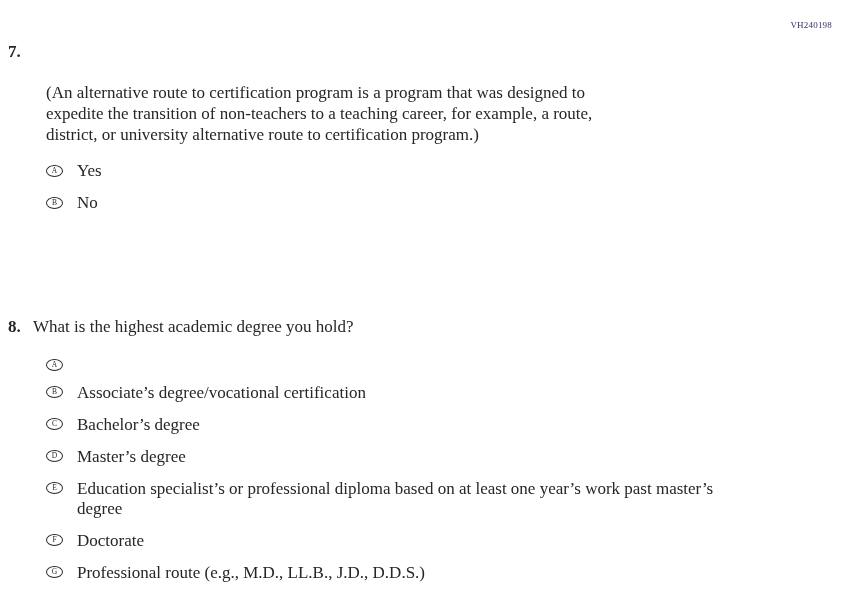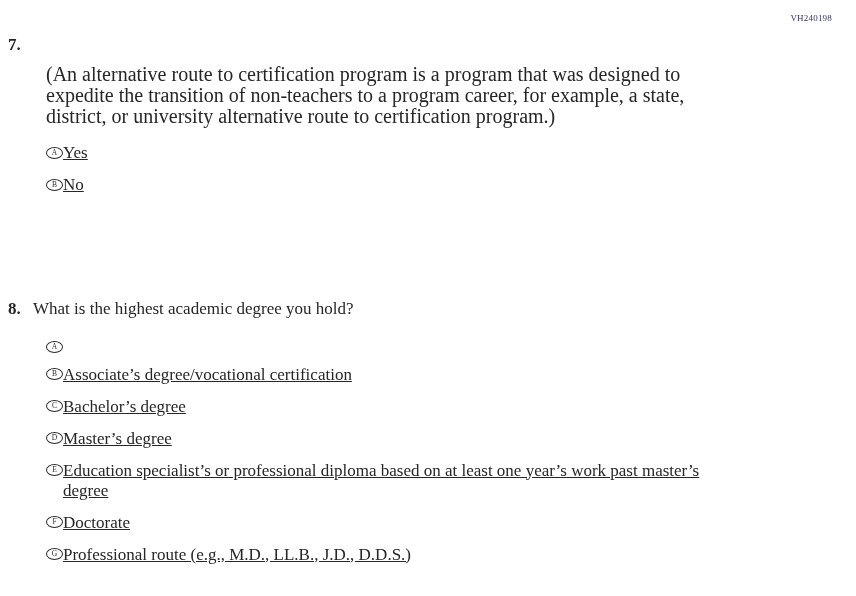--- a/index.html
+++ b/index.html
@@ -11,21 +11,21 @@
     width: 856px;
     height: 596px;
     overflow: hidden;
     font-family: "Liberation Serif", "DejaVu Serif", serif;
     color: #262626;
   }
   .page {
     position: relative;
     width: 856px;
     height: 596px;
-    padding-top: 13px;
+    padding-top: 20px;
     box-sizing: border-box;
   }
   .q-section {
     margin-left: 8px;
     margin-right: 0;
   }
   .code-line {
     text-align: right;
     padding-right: 24px;
     font-size: 9px;
@@ -44,22 +44,22 @@
   .q-num {
     font-weight: bold;
     width: 25px;
     flex: 0 0 25px;
   }
   .q-text {
     white-space: nowrap;
   }
   .q-note {
     margin-left: 38px;
-    margin-top: 9px;
-    font-size: 20px;
+    margin-top: 20px;
+    font-size: 17px;
     line-height: 21px;
   }
   .q-note .note-line {
     white-space: nowrap;
   }
   .options {
     margin-left: 38px;
     margin-top: 16px;
   }
   .opt-row {
@@ -87,23 +87,23 @@
     right: 0;
     top: 50%;
     transform: translateY(-52%);
     text-align: center;
     font-size: 7.5px;
     line-height: 7.5px;
     color: #2a2a2a;
     font-family: "Liberation Serif", "DejaVu Serif", serif;
   }
   .opt-label {
+    margin-left: 14px;
     white-space: pre-line;
     max-width: 772px;
-    text-decoration: underline;
   }
   .section-q8 {
     margin-top: 104px;
   }
   .section-q8 .q-row {
     margin-top: 7px;
   }
   .section-q8 .options {
     margin-top: 18px;
   }
@@ -113,21 +113,21 @@
 
 <div class="page">
 
   <section class="q-section section-q7">
     <div class="code-line">VH240198</div>
     <div class="q-row">
       <span class="q-num">7.</span>
     </div>
     <div class="q-note">
         <div class="note-line">(An alternative route to certification program is a program that was designed to</div>
-        <div class="note-line">expedite the transition of non-teachers to a program career, for example, a state,</div>
+        <div class="note-line">expedite the transition of non-teachers to a teaching career, for example, a route,</div>
         <div class="note-line">district, or university alternative route to certification program.)</div>
       </div>
     <div class="options">
         <div class="opt-row">
           <span class="bubble">
             <span class="bubble-letter">A</span>
           </span>
           <span class="opt-label">Yes</span>
         </div>
         <div class="opt-row">

